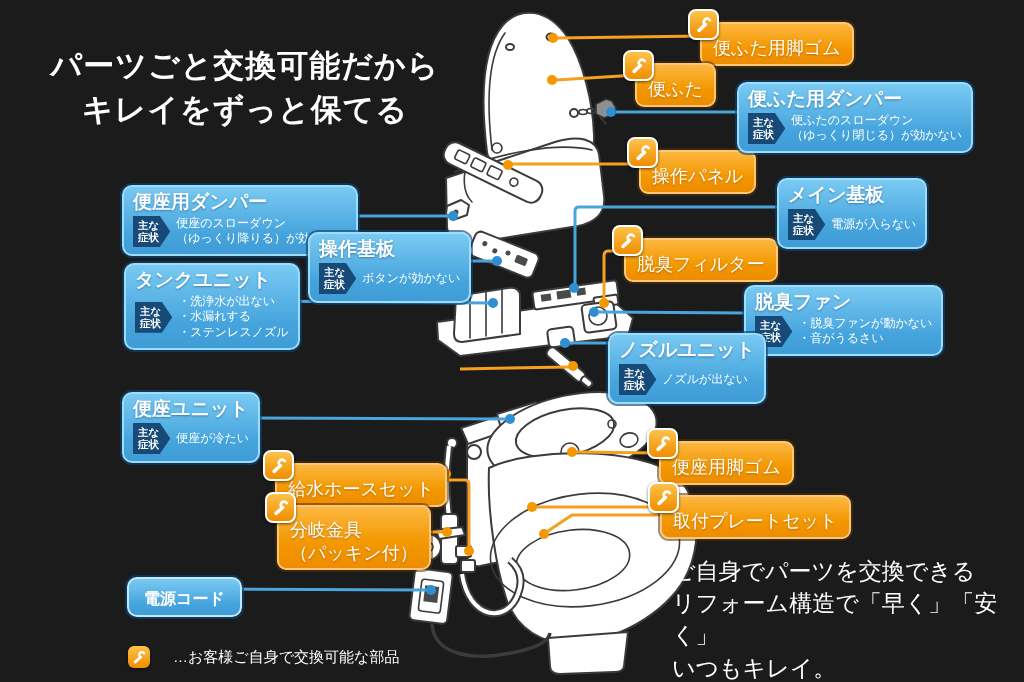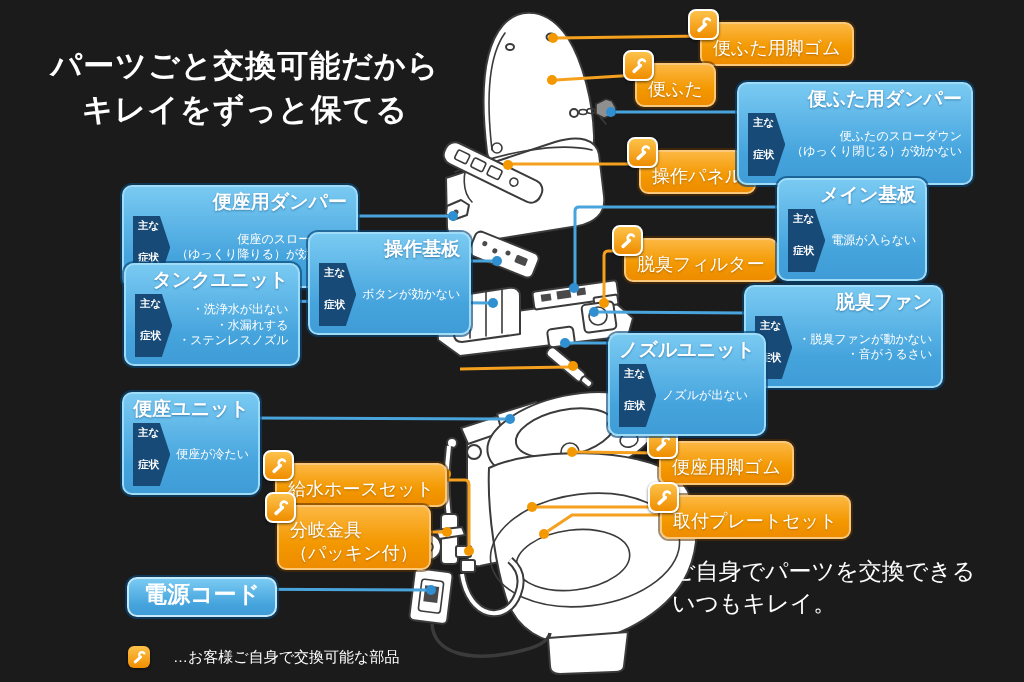--- a/index.html
+++ b/index.html
@@ -18,29 +18,29 @@
   .olabel{position:absolute;z-index:3;color:#fff;font-weight:normal;font-size:18px;
           padding:12px 11px 4px;white-space:nowrap;border-radius:9px;
           background:linear-gradient(180deg,#fcb741 0%,#f39800 60%,#ee8c00 100%);
           border:2px solid #f9c87a;box-shadow:0 0 0 2px rgba(90,50,0,.55);
           text-shadow:0 1px 2px rgba(130,75,0,.55);}
   .olabel .l2{display:block;line-height:1.25;}
 
   
   .blabel{position:absolute;z-index:3;color:#fff;border-radius:10px;padding:4px 9px 7px;
           background:linear-gradient(180deg,#79caf2 0%,#46a4dd 70%,#3f9cd6 100%);
-          border:2px solid #9edcf8;box-shadow:0 0 0 2px rgba(8,70,120,.65);text-align:right;}
+          border:2px solid #9edcf8;box-shadow:0 0 0 2px rgba(8,70,120,.65);}
   .btitle{font-size:19px;font-weight:bold;line-height:1.15;margin-bottom:3px;white-space:nowrap;
           text-shadow:0 1px 2px rgba(10,70,120,.5);}
   .brow{display:flex;gap:6px;align-items:center;}
   .badge{background:#174a77;color:#fff;font-size:10.5px;font-weight:bold;line-height:1.2;
-         padding:3px 11px 15px 5px;clip-path:polygon(0 0,72% 0,100% 50%,72% 100%,0 100%);
-         display:flex;flex-direction:column;flex:0 0 auto;gap:20px;}
+         padding:3px 11px 3px 5px;clip-path:polygon(0 0,72% 0,100% 50%,72% 100%,0 100%);
+         display:flex;flex-direction:column;flex:0 0 auto;}
   .bsym{font-size:12px;font-weight:normal;line-height:1.3;white-space:nowrap;}
-  .blabel--plain{padding:0 15px 5px;font-size:23px;font-weight:bold;white-space:nowrap;
+  .blabel--plain{padding:10px 15px 5px;font-size:16px;font-weight:bold;white-space:nowrap;
                  border-color:#c4e9fb;}
 
   
   .wrench{position:absolute;left:-14px;top:-15px;width:27px;height:27px;border-radius:8px;
           background:linear-gradient(180deg,#fdc24a,#ef8d00);border:2px solid #fff;
           box-shadow:0 1px 3px rgba(0,0,0,.6);display:flex;align-items:center;justify-content:center;}
   .wrench svg{width:19px;height:19px;}
   .wrench--inline{position:static;flex:0 0 auto;width:22px;height:22px;border-width:0;
                   border-radius:6px;}
   .wrench--inline svg{width:16px;height:16px;}
@@ -240,20 +240,21 @@
     </g>
   </svg>
 
   <div class="headline">
     <div>パーツごと交換可能だから</div>
     <div>キレイをずっと保てる</div>
   </div>
 
   <div class="closing">
     <div>ご自身でパーツを交換できる</div>
+    <div>リフォーム構造で「早く」「安く」</div>
     <div>いつもキレイ。</div>
   </div>
 
   <div class="olabel" style="left:700px;top:22px">
     <span class="wrench">
         <svg viewBox="0 0 24 24">
           <path d="M20 6.5 a4.2 4.2 0 1 0 -5.8 5.8" fill="none" stroke="#fff" stroke-width="3.4" stroke-linecap="round"></path>
           <path d="M14.4 12 L6.4 19.4" stroke="#fff" stroke-width="4.4" stroke-linecap="round"></path>
         </svg>
       </span>

